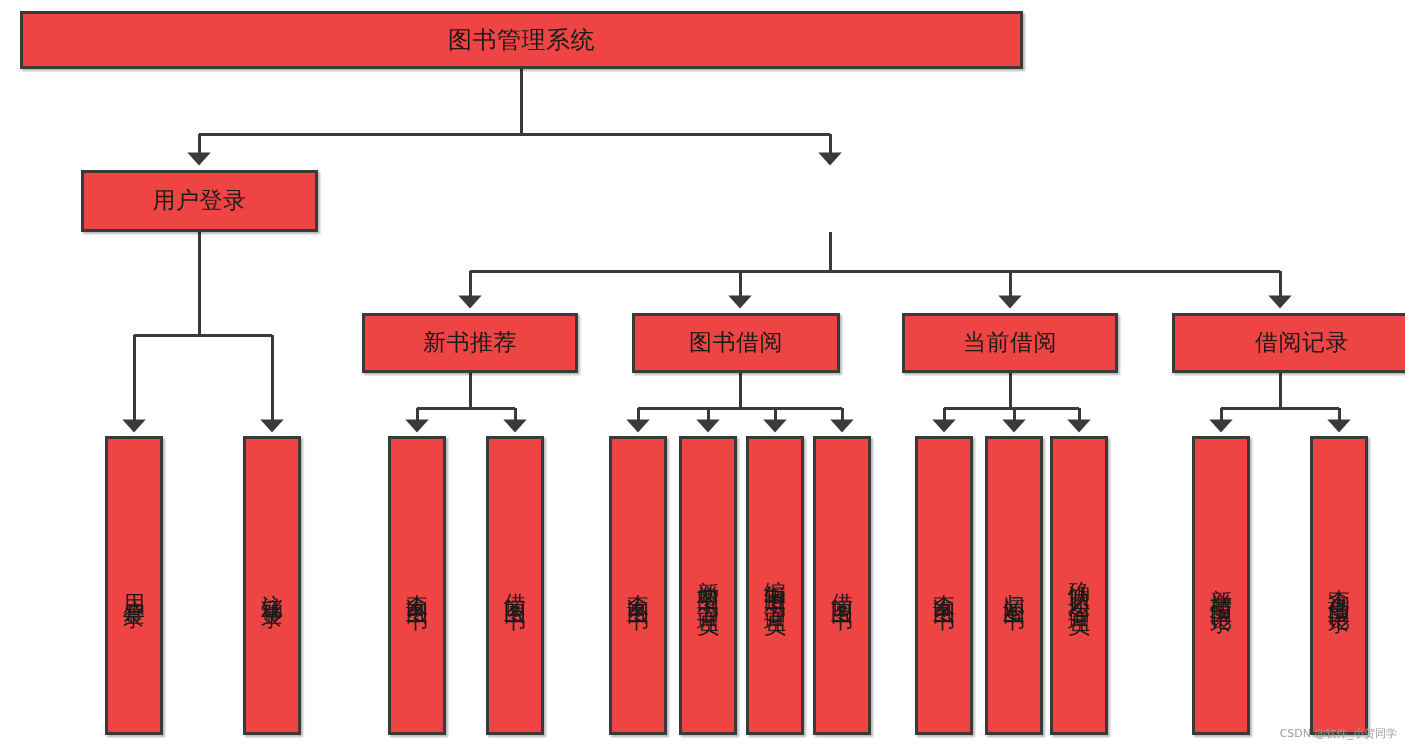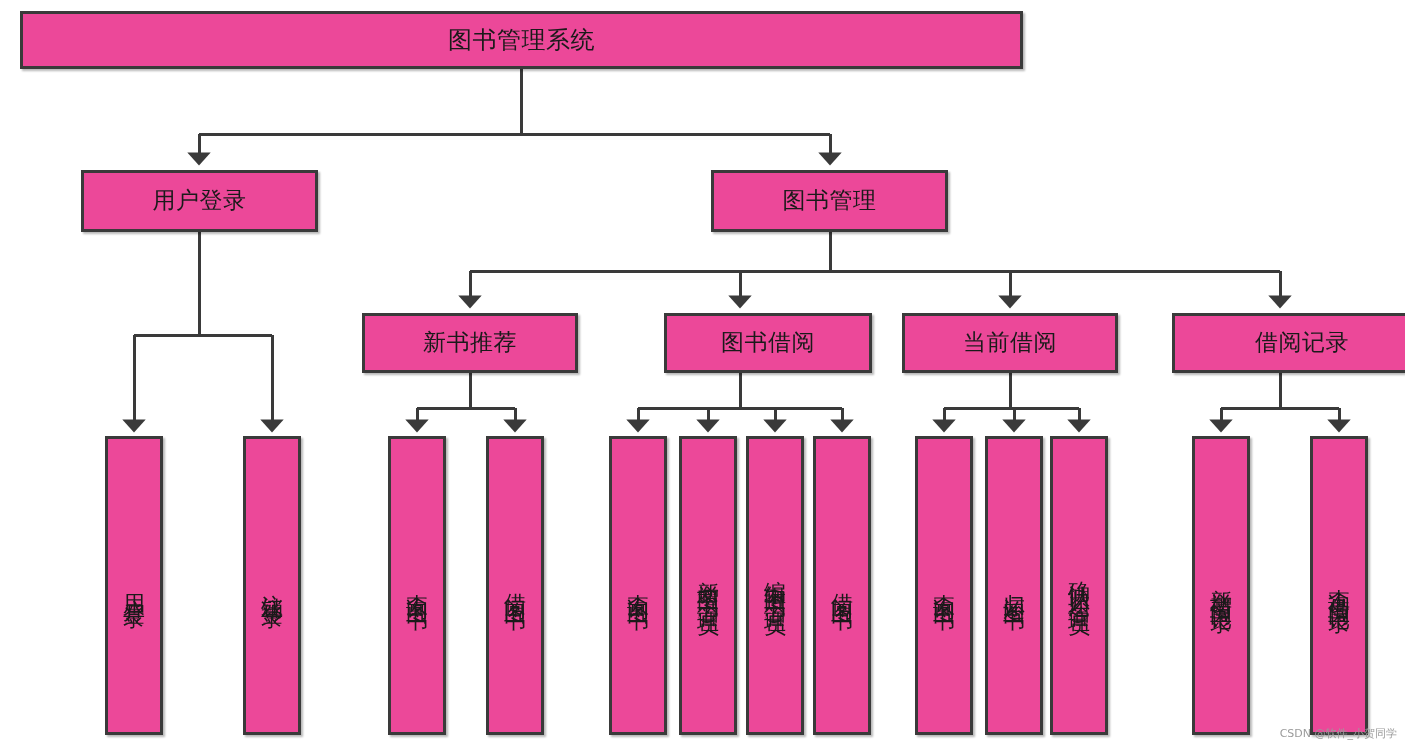--- a/index.html
+++ b/index.html
@@ -18,21 +18,21 @@
     position: absolute;
     left: 0;
     top: 0;
     width: 1405px;
     height: 747px;
   }
   .node-box {
     position: absolute;
     box-sizing: border-box;
     border: 3px solid #3a3a3a;
-    background: #ec4899;
+    background: #ef4444;
     display: flex;
     align-items: center;
     justify-content: center;
     box-shadow: 2px 2px 2px rgba(0,0,0,0.28);
   }
   .node-label {
     color: #1a1a1a;
     text-align: center;
     line-height: 1.18;
     white-space: nowrap;
@@ -123,28 +123,25 @@
     </g>
   </svg>
 
   <div class="node-box horiz root-box" style="left:20px; top:11px; width:1003px; height:58px;">
     <span class="node-label">图书管理系统</span>
   </div>
 
   <div class="node-box horiz" style="left:81px; top:170px; width:237px; height:62px;">
     <span class="node-label">用户登录</span>
   </div>
-  <div class="node-box horiz" style="left:711px; top:170px; width:237px; height:62px;">
-    <span class="node-label">图书管理</span>
-  </div>
 
   <div class="node-box horiz" style="left:362px; top:313px; width:216px; height:60px;">
     <span class="node-label">新书推荐</span>
   </div>
-  <div class="node-box horiz" style="left:632px; top:313px; width:208px; height:60px;margin-left:32px;">
+  <div class="node-box horiz" style="left:632px; top:313px; width:208px; height:60px;">
     <span class="node-label">图书借阅</span>
   </div>
   <div class="node-box horiz" style="left:902px; top:313px; width:216px; height:60px;">
     <span class="node-label">当前借阅</span>
   </div>
   <div class="node-box horiz" style="left:1172px; top:313px; width:260px; height:60px;">
     <span class="node-label">借阅记录</span>
   </div>
 
   <div class="node-box vert" style="left:105px; top:436px; width:58px; height:299px;">

